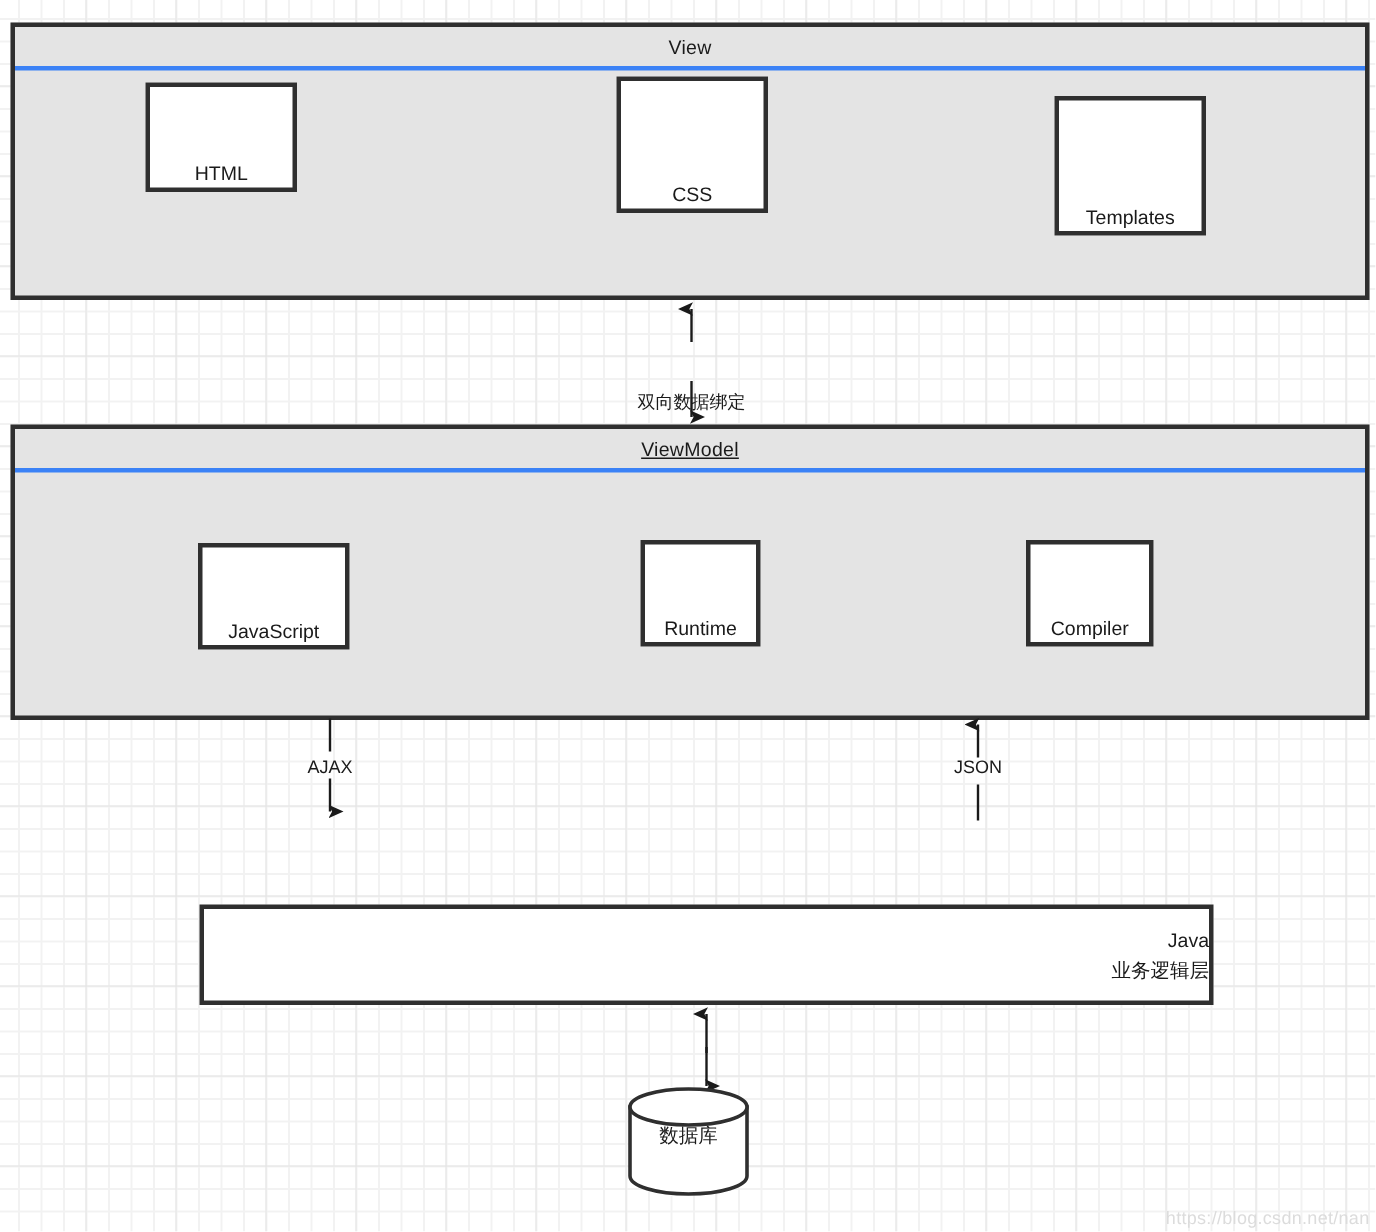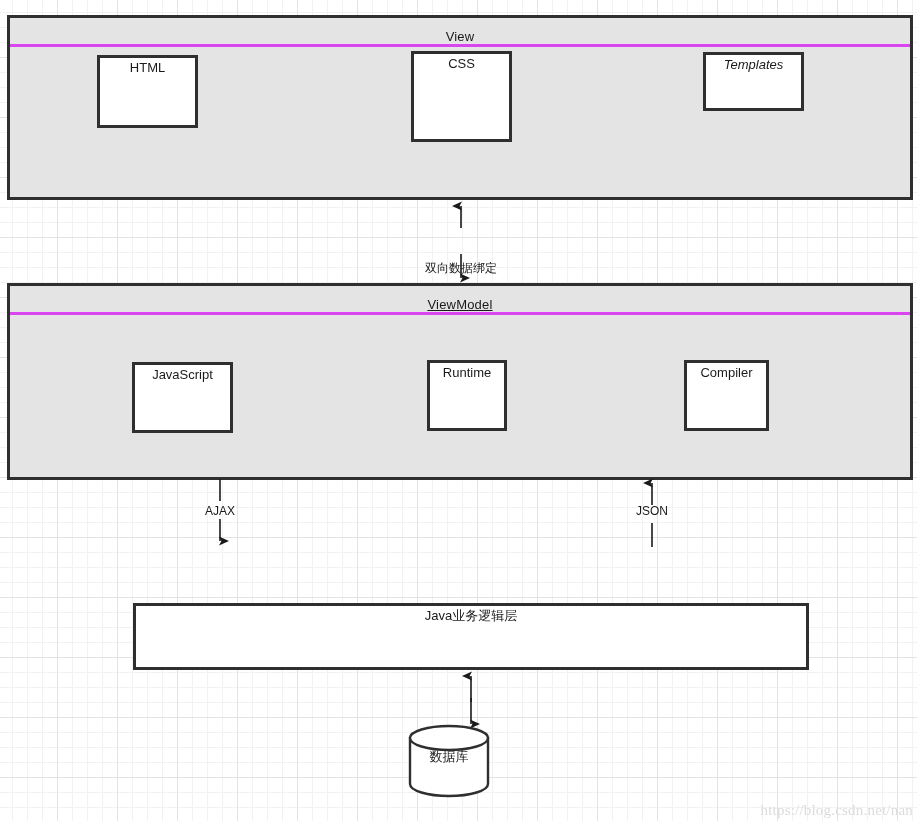--- a/index.html
+++ b/index.html
@@ -35,45 +35,45 @@
     box-sizing: border-box;
     border: 3px solid #2f2f2f;
     background: #e4e4e4;
   }
   .layer-title {
     position: absolute;
     left: 0;
     top: 0;
     width: 100%;
     box-sizing: border-box;
-    border-bottom: 3px solid #d946ef;
+    border-bottom: 3px solid #3b82f6;
     display: flex;
-    align-items: flex-end;
+    align-items: center;
     justify-content: center;
     font-size: 13px;
     color: #1a1a1a;
     letter-spacing: 0.2px;
   }
 
   
   .node {
     position: absolute;
     box-sizing: border-box;
     border: 3px solid #2f2f2f;
     background: #ffffff;
     display: flex;
-    align-items: flex-start;
+    align-items: flex-end;
     justify-content: center;
     text-align: center;
     font-size: 13px;
     color: #1a1a1a;
     line-height: 1.5;
   }
   .node-multiline {
-    flex-direction: row;
+    flex-direction: column;
   }
 
   
   .connector {
     position: absolute;
     overflow: visible;
   }
   .edge-label {
     position: absolute;
     font-size: 12px;
@@ -93,25 +93,24 @@
     text-align: center;
     font-size: 13px;
     color: #1a1a1a;
     pointer-events: none;
   }
 
   .watermark {
     position: absolute;
     right: 4px;
     bottom: 2px;
-    font-size: 15px;
+    font-size: 12px;
     color: #dcdcdc;
     letter-spacing: 0.2px;
     white-space: nowrap;
-    font-family: Liberation Serif, serif;
   }
 </style>
 </head>
 <body>
 
 <div id="canvas">
 
   <div class="layer" style="left:7px; top:15px; width:906px; height:185px;">
     <div class="layer-title" style="height:29px;">
       <span>View</span>
@@ -119,21 +118,21 @@
   </div>
 
   <div class="node" style="left:97px; top:55px; width:101px; height:73px;">
     <span>HTML</span>
   </div>
 
   <div class="node" style="left:411px; top:51px; width:101px; height:91px;">
     <span>CSS</span>
   </div>
 
-  <div class="node" style="left:703px; top:52px; width:101px; height:59px;font-style:italic;">
+  <div class="node" style="left:703px; top:64px; width:101px; height:93px;">
     <span>Templates</span>
   </div>
 
   <svg class="connector" style="left:440px; top:198px; width:42px; height:88px;" viewBox="0 0 42 88">
     <defs>
       <marker id="arrUp" markerWidth="10" markerHeight="10" refX="5" refY="9" orient="auto" markerUnits="userSpaceOnUse">
         <path d="M5,0 L9.5,10 L5,7.6 L0.5,10 Z" fill="#1a1a1a"></path>
       </marker>
       <marker id="arrDown" markerWidth="10" markerHeight="10" refX="5" refY="9" orient="auto" markerUnits="userSpaceOnUse">
         <path d="M5,0 L9.5,10 L5,7.6 L0.5,10 Z" fill="#1a1a1a"></path>
@@ -184,21 +183,21 @@
   <div class="node node-multiline" style="left:133px; top:603px; width:676px; height:67px;">
     <span>Java</span>
     <span>业务逻辑层</span>
   </div>
 
   <svg class="connector" style="left:456px; top:672px; width:30px; height:56px;" viewBox="0 0 30 56">
     <line x1="15" y1="30" x2="15" y2="4" stroke="#1a1a1a" stroke-width="1.6" marker-end="url(#arrUp)"></line>
     <line x1="15" y1="26" x2="15" y2="52" stroke="#1a1a1a" stroke-width="1.6" marker-end="url(#arrDown)"></line>
   </svg>
 
-  <div class="cylinder" style="left:407px; top:724px; width:84px; height:74px;">
+  <div class="cylinder" style="left:417px; top:724px; width:84px; height:74px;">
     <svg width="84" height="74" viewBox="0 0 84 74">
       <path d="M3,14 L3,60 A39,12 0 0 0 81,60 L81,14 Z" fill="#ffffff" stroke="#2f2f2f" stroke-width="2.4"></path>
       <ellipse cx="42" cy="14" rx="39" ry="12" fill="#ffffff" stroke="#2f2f2f" stroke-width="2.4"></ellipse>
     </svg>
     <div class="cyl-text" style="top:24px;">数据库</div>
   </div>
 
   <div class="watermark">
     <span>https://blog.csdn.net/nan</span>
   </div>

